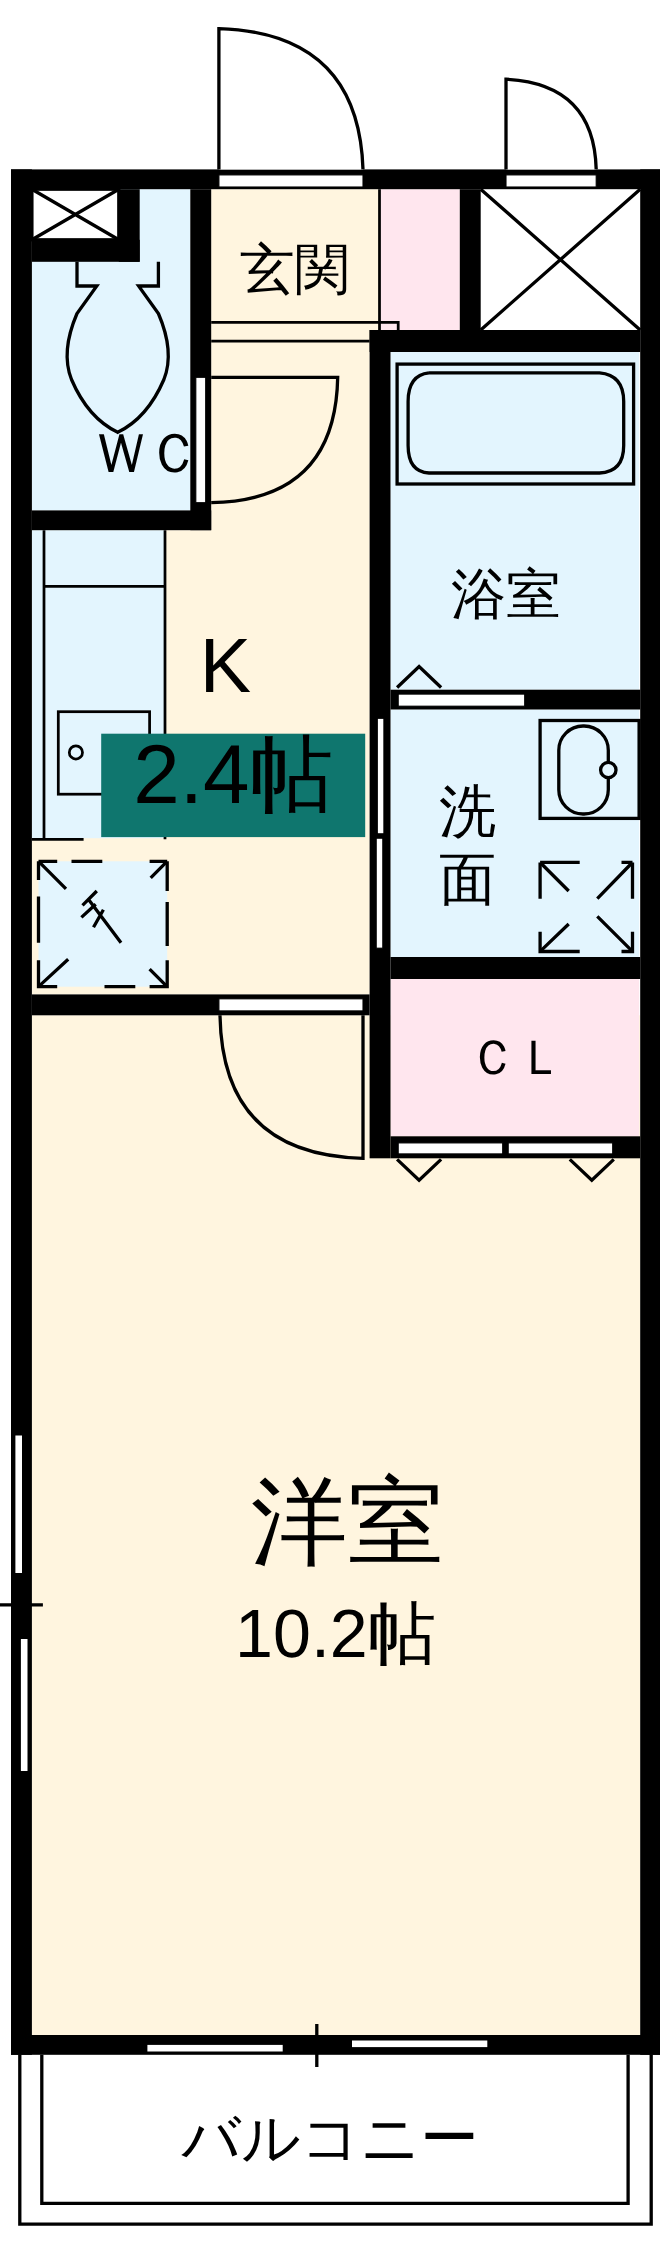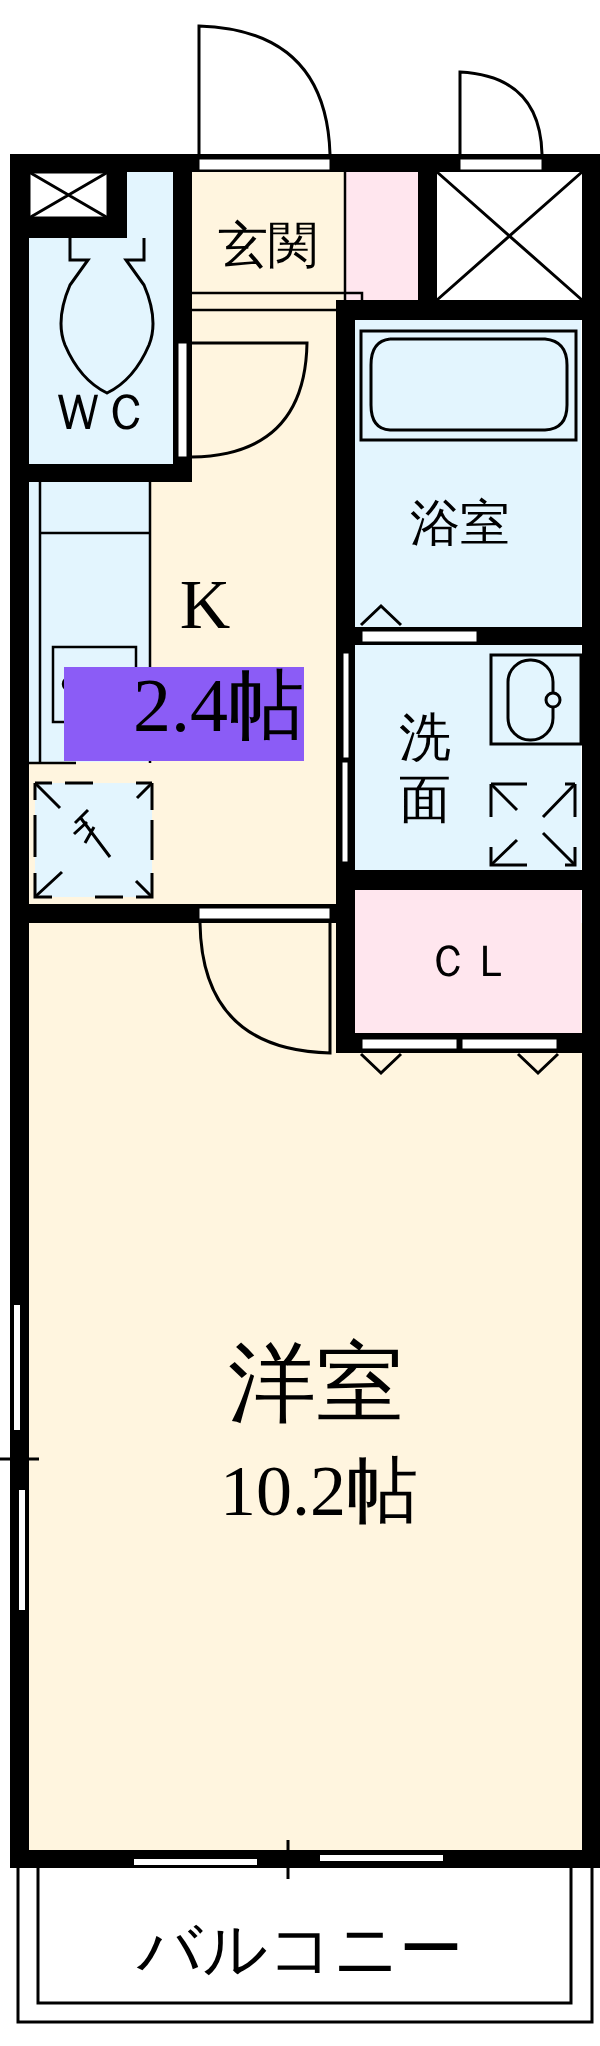--- a/index.html
+++ b/index.html
@@ -1,18 +1,18 @@
 <!DOCTYPE html>
 <html><head>
 <meta charset="utf-8">
 <style>
   html,body{margin:0;padding:0;background:#fff;}
   body{width:600px;height:2046px;position:relative;overflow:hidden;font-family:"DejaVu Sans","Liberation Sans",sans-serif;}
   svg{position:absolute;left:0;top:0;}
-  .lbl{position:absolute;color:#000;white-space:nowrap;line-height:1;text-align:center;font-family:Liberation Serif, serif;}
+  .lbl{position:absolute;color:#000;white-space:nowrap;line-height:1;text-align:center;font-family:Liberation Sans, sans-serif;}
 </style>
 </head>
 <body>
 
 <svg width="600" height="2046" viewBox="0 0 600 2046" xmlns="http://www.w3.org/2000/svg">
 
   <rect x="29" y="923" width="553" height="928" fill="#FFF5DF"></rect>
   <rect x="29" y="482" width="307" height="422" fill="#FFF5DF"></rect>
   <rect x="192" y="300" width="144" height="190" fill="#FFF5DF"></rect>
   <rect x="192" y="172" width="153" height="140" fill="#FFF5DF"></rect>
@@ -109,22 +109,22 @@
 
   <rect x="134" y="1859" width="123" height="6" fill="#fff"></rect>
   <rect x="320" y="1855" width="123" height="6" fill="#fff"></rect>
   <line x1="288" y1="1840" x2="288" y2="1879" stroke="#000" stroke-width="3"></line>
 
   <path d="M18 1868 L18 2022 L592 2022 L592 1868" fill="none" stroke="#000" stroke-width="3"></path>
   <path d="M38 1868 L38 2003 L571 2003 L571 1868" fill="none" stroke="#000" stroke-width="3"></path>
 </svg>
 
 <div class="lbl" style="left:200px;top:220px;width:136px;font-size:50px;">玄関</div>
-<div class="lbl" style="left:29px;top:387px;width:144px;font-size:50px;letter-spacing:-2px;">ＷＣ</div>
+<div class="lbl" style="left:29px;top:387px;width:144px;font-size:50px;letter-spacing:-2px;padding-left:32px;">ＷＣ</div>
 <div class="lbl" style="left:160px;top:570px;width:90px;font-size:70px;">K</div>
-<div class="lbl" style="left:64px;top:667px;width:240px;height:94px;font-size:76px;background:#8b5cf6;text-align:right;">2.4帖</div>
-<div class="lbl" style="left:390px;top:498px;width:140px;font-size:50px;">浴室</div>
+<div class="lbl" style="left:92px;top:667px;width:240px;height:94px;font-size:76px;background:#0f766e;">2.4帖</div>
+<div class="lbl" style="left:390px;top:515px;width:140px;font-size:50px;">浴室</div>
 <div class="lbl" style="left:395px;top:712px;width:60px;font-size:52px;">洗</div>
 <div class="lbl" style="left:395px;top:774px;width:60px;font-size:52px;">面</div>
 <div class="lbl" style="left:380px;top:940px;width:180px;font-size:44px;">ＣＬ</div>
 <div class="lbl" style="left:196px;top:1340px;width:240px;font-size:88px;">洋室</div>
-<div class="lbl" style="left:164px;top:1455px;width:310px;font-size:72px;">10.2帖</div>
-<div class="lbl" style="left:120px;top:1918px;width:360px;font-size:64px;">バルコニー</div>
+<div class="lbl" style="left:150px;top:1455px;width:310px;font-size:62px;">10.2帖</div>
+<div class="lbl" style="left:120px;top:1918px;width:360px;font-size:53px;">バルコニー</div>
 
 </body></html>

